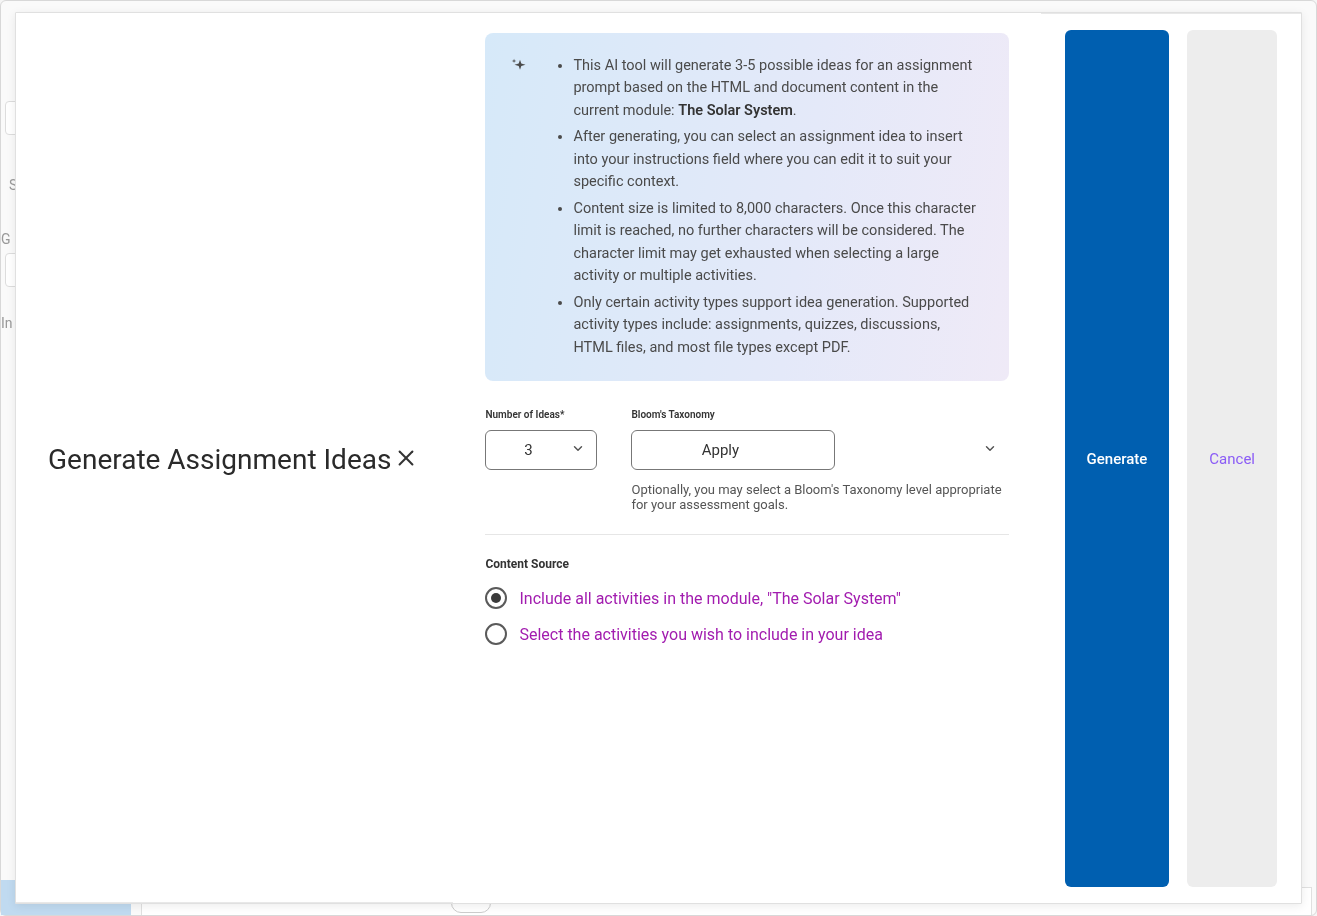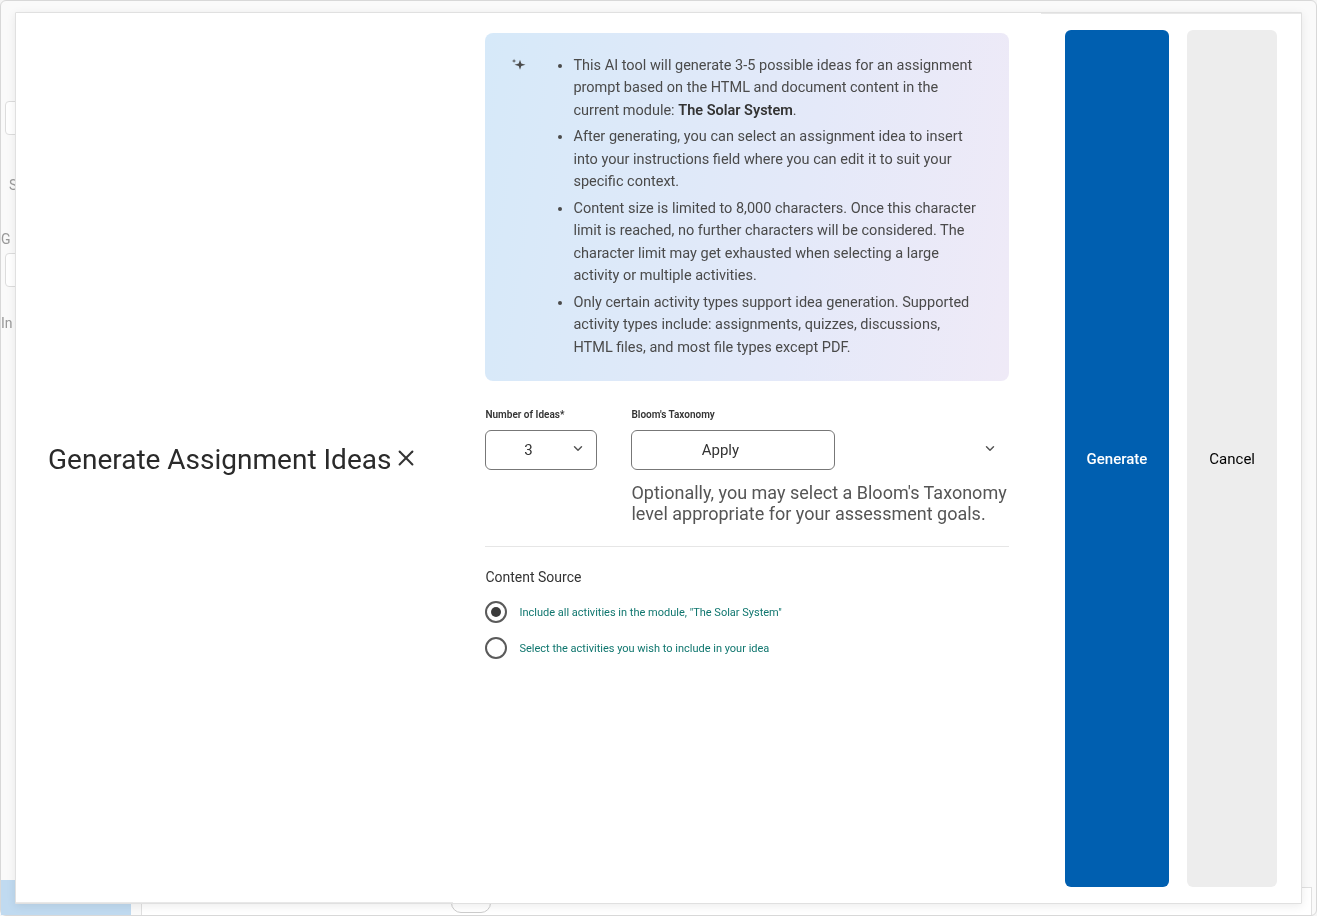--- a/index.html
+++ b/index.html
@@ -115,28 +115,28 @@
       position: absolute;
       right: 12px;
       top: 50%;
       transform: translateY(-50%);
       pointer-events: none;
       color: #555;
     }
     .select-arrow svg { width: 14px; height: 14px; }
     .helper-text {
       margin-top: 12px;
-      font-size: 18px;
+      font-size: 13px;
       color: #555;
     }
 
     .content-source { margin-top: 22px; }
     .section-heading {
-      font-size: 14px;
-      font-weight: 400;
+      font-size: 12px;
+      font-weight: 700;
       color: #333;
       margin-bottom: 16px;
     }
     .radio-row {
       display: flex;
       align-items: center;
       gap: 12px;
       margin-bottom: 14px;
       cursor: pointer;
     }
@@ -149,38 +149,38 @@
       justify-content: center;
       flex: 0 0 auto;
     }
     .radio-inner {
       width: 10px; height: 10px;
       background: #3b3b3b;
       border-radius: 50%;
       display: none;
     }
     .radio-selected .radio-inner { display: block; }
-    .radio-label { font-size: 11px; color: #0f766e; }
+    .radio-label { font-size: 16px; color: #a21caf; }
 
     .dialog-footer {
       border-top: 1px solid #e8e8e8;
       padding: 16px 24px;
       display: flex;
       gap: 18px;
     }
     .btn {
       border: none;
       border-radius: 6px;
       padding: 11px 22px;
       font-size: 15px;
       cursor: pointer;
       font-family: inherit;
     }
     .btn-primary { background: #005fb0; color: #fff; font-weight: 500; }
-    .btn-secondary { background: #ededed; color: #000000; }
+    .btn-secondary { background: #ededed; color: #8b5cf6; }
   </style>
 </head>
 <body>
 
 <div class="backdrop">
   <span class="backdrop-text-1">Back to Content</span>
   <span class="backdrop-text-2">New Assignment</span>
   <span class="backdrop-label" style="top:78px;padding-left:40px;">As</span>
   <div class="backdrop-box" style="top:100px; width:100px; height:34px;"></div>
   <span class="backdrop-label" style="top:176px;padding-left:8px;">St</span>

